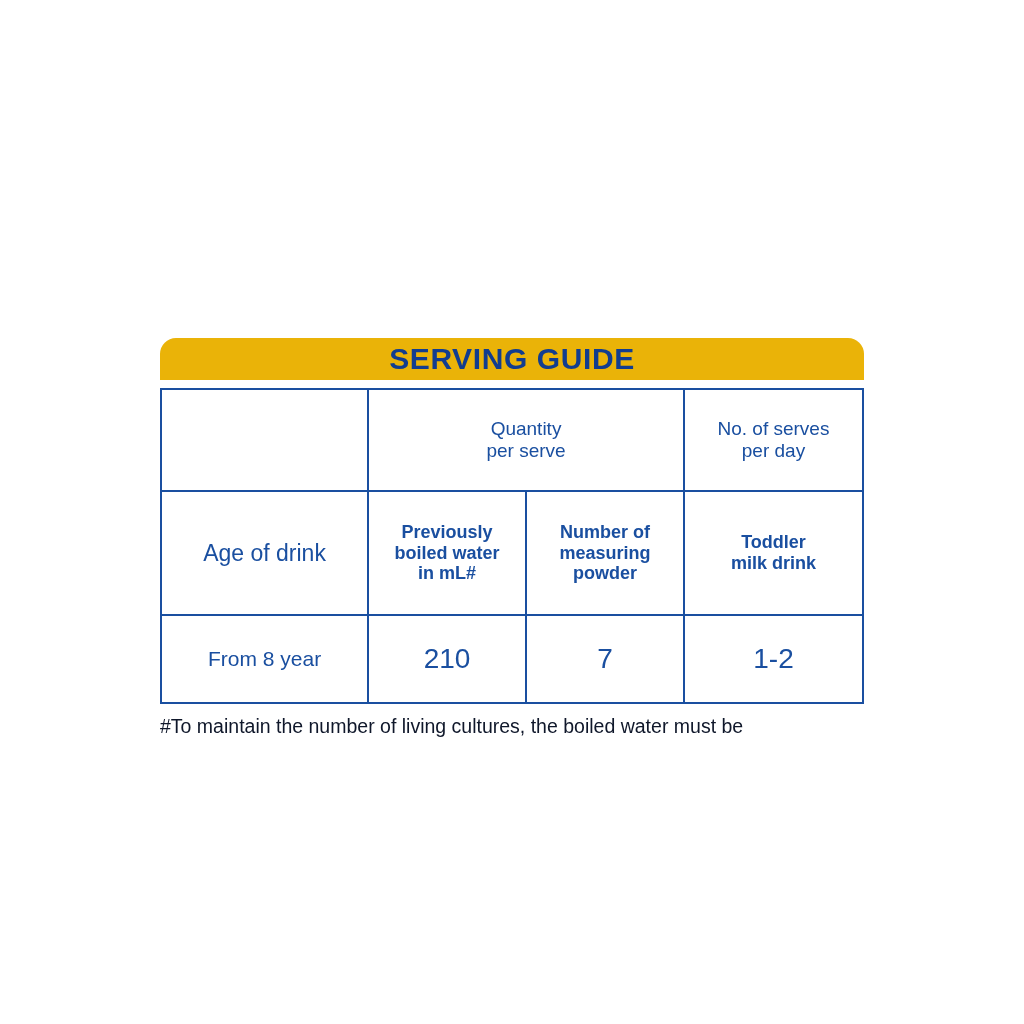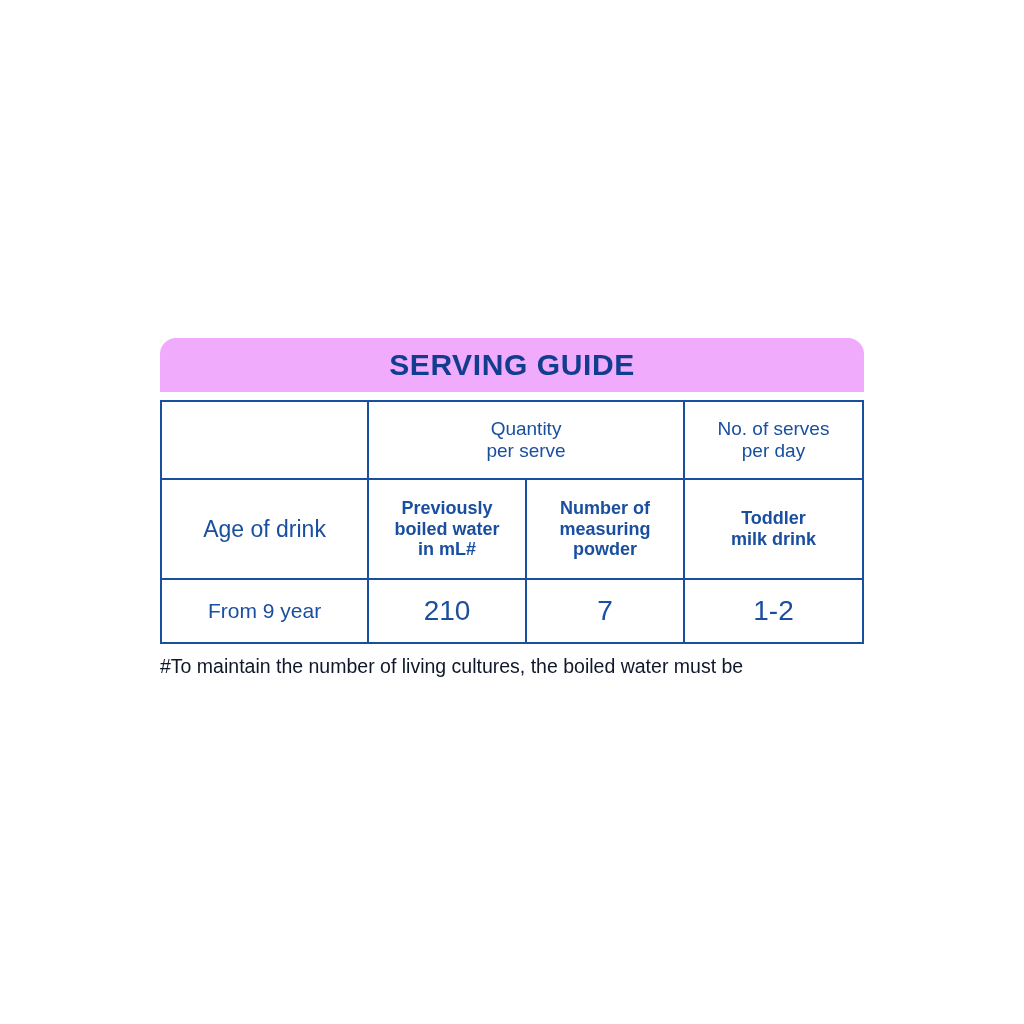--- a/index.html
+++ b/index.html
@@ -17,23 +17,23 @@
 
   .panel {
     position: absolute;
     left: 160px;
     top: 338px;
     width: 704px;
   }
 
   
   .banner {
-    background: #f0abfc;
+    background: #eab308;
     border-radius: 16px 16px 0 0;
-    height: 54px;
+    height: 42px;
     display: flex;
     align-items: center;
     justify-content: center;
   }
   .banner-title {
     color: #123d8f;
     font-weight: bold;
     font-size: 30px;
     letter-spacing: 0.6px;
     line-height: 1;
@@ -44,21 +44,21 @@
     width: 100%;
     border-collapse: collapse;
     table-layout: fixed;
     margin-top: 8px;
   }
   .guide-table td {
     border: 2px solid #1a4fa0;
     color: #1a4fa0;
     text-align: center;
     vertical-align: middle;
-    padding: 8px 2px;
+    padding: 20px 2px;
   }
 
   .col-age   { width: 29.5%; }
   .col-water { width: 22.5%; }
   .col-scoop { width: 22.5%; }
   .col-serve { width: 25.5%; }
 
   
   .r1 td { height: 60px; }
   .grp-head {
@@ -146,21 +146,21 @@
           <div>measuring</div>
           <div>powder</div>
         </td>
         <td class="sub-head">
           <div>Toddler</div>
           <div>milk drink</div>
         </td>
       </tr>
 
       <tr class="r3">
-        <td class="val-age">From 9 year</td>
+        <td class="val-age">From 8 year</td>
         <td class="val">210</td>
         <td class="val">7</td>
         <td class="val">1-2</td>
       </tr>
     </tbody>
   </table>
 
   <div class="footnote">
     <span class="fn-sup">#</span><span>To maintain the number of living cultures, the boiled water must be</span><br>
   </div>

